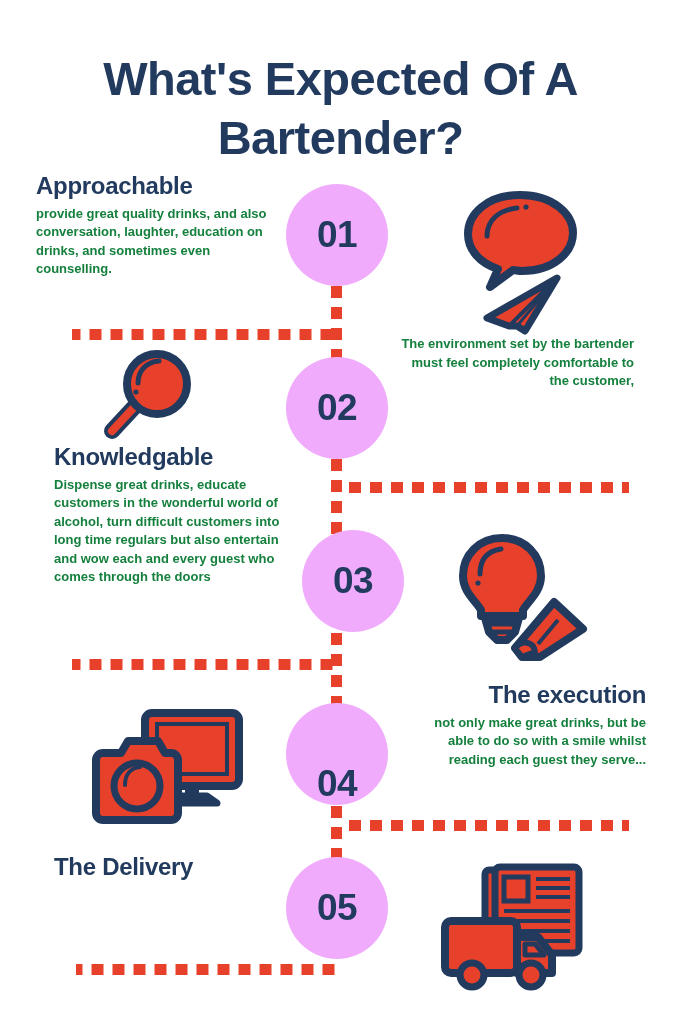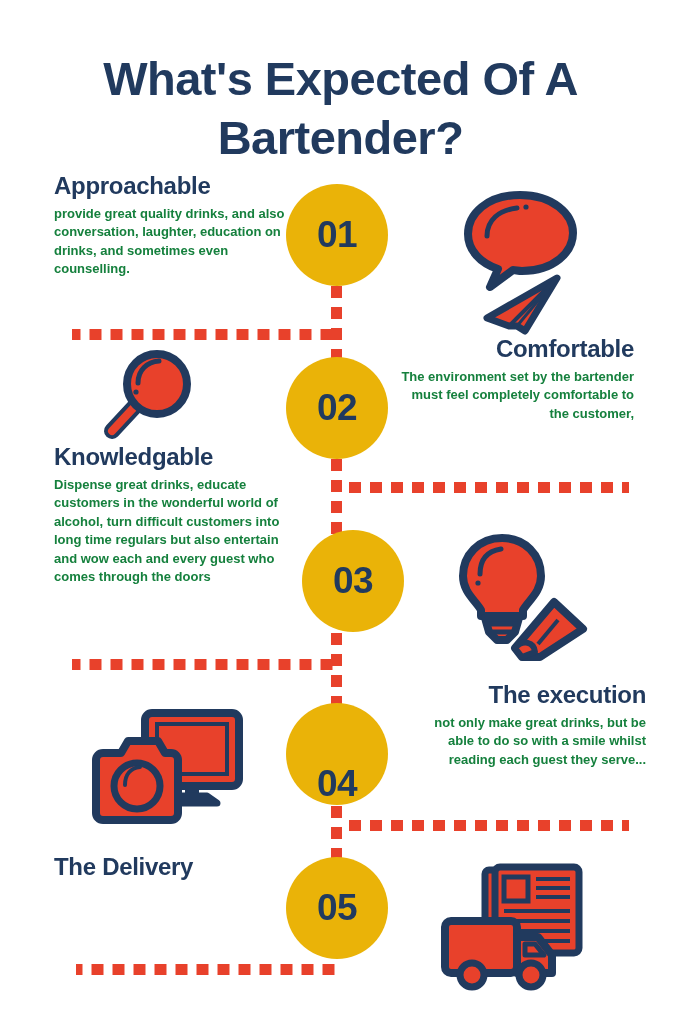--- a/index.html
+++ b/index.html
@@ -49,21 +49,21 @@
     background-size:21px 11px;
     background-repeat:repeat-x;
   }
 
   
   .circle{
     position:absolute;
     width:102px;
     height:102px;
     border-radius:50%;
-    background:#eab308;
+    background:#f0abfc;
     color:#213A5E;
     font-size:37px;
     font-weight:bold;
     display:flex;
     align-items:center;
     justify-content:center;
     letter-spacing:-0.5px;
   }
 
   
@@ -119,41 +119,40 @@
   <div class="circle" style="left:302px;top:530px;">
     <span>03</span>
   </div>
   <div class="circle" style="left:286px;top:703px;align-items:flex-end;">
     <span>04</span>
   </div>
   <div class="circle" style="left:286px;top:857px;">
     <span>05</span>
   </div>
 
-  <div class="block left" style="left:54px;top:172px;width:246px;">
+  <div class="block left" style="left:36px;top:172px;width:246px;">
     <div class="blk-head">Approachable</div>
     <div class="blk-body">provide great quality drinks, and also conversation, laughter, education on drinks, and sometimes even counselling.</div>
   </div>
   <div class="icons" style="left:465px;top:190px;">
     <svg width="150" height="145" viewBox="0 0 150 145">
       <g>
         <path d="M55 5 C22 5 3 24 3 44 C3 60 15 73 33 79 L25 97 L48 80 C51 80 53 81 57 81 C89 81 108 62 108 43 C108 24 88 5 55 5 Z" fill="#E8412B" stroke="#213A5E" stroke-width="8" stroke-linejoin="round"></path>
         <path d="M22 46 C22 30 34 20 52 18" fill="none" stroke="#213A5E" stroke-width="5" stroke-linecap="round"></path>
         <circle cx="61" cy="17" r="2.6" fill="#213A5E"></circle>
       </g>
       <g>
         <path d="M92 88 L22 128 L44 136 L52 136 L60 141 Z" fill="#E8412B" stroke="#213A5E" stroke-width="7" stroke-linejoin="round"></path>
         <path d="M92 88 L44 136" fill="none" stroke="#213A5E" stroke-width="4"></path>
         <path d="M92 88 L52 136" fill="none" stroke="#213A5E" stroke-width="3"></path>
       </g>
     </svg>
   </div>
 
   <div class="block right" style="left:400px;top:335px;width:234px;">
-    <div class="blk-head">Comfortable</div>
     <div class="blk-body">The environment set by the bartender must feel completely comfortable to the customer,</div>
   </div>
   <div class="icons" style="left:100px;top:345px;">
     <svg width="110" height="105" viewBox="0 0 110 105">
       <g>
         <line x1="38" y1="58" x2="12" y2="86" stroke="#213A5E" stroke-width="16" stroke-linecap="round"></line>
         <line x1="38" y1="58" x2="12" y2="86" stroke="#E8412B" stroke-width="8" stroke-linecap="round"></line>
         <circle cx="57" cy="39" r="30" fill="#E8412B" stroke="#213A5E" stroke-width="8"></circle>
         <path d="M38 38 C38 25 47 17 59 16" fill="none" stroke="#213A5E" stroke-width="5" stroke-linecap="round"></path>
         <circle cx="36" cy="47" r="2.6" fill="#213A5E"></circle>

